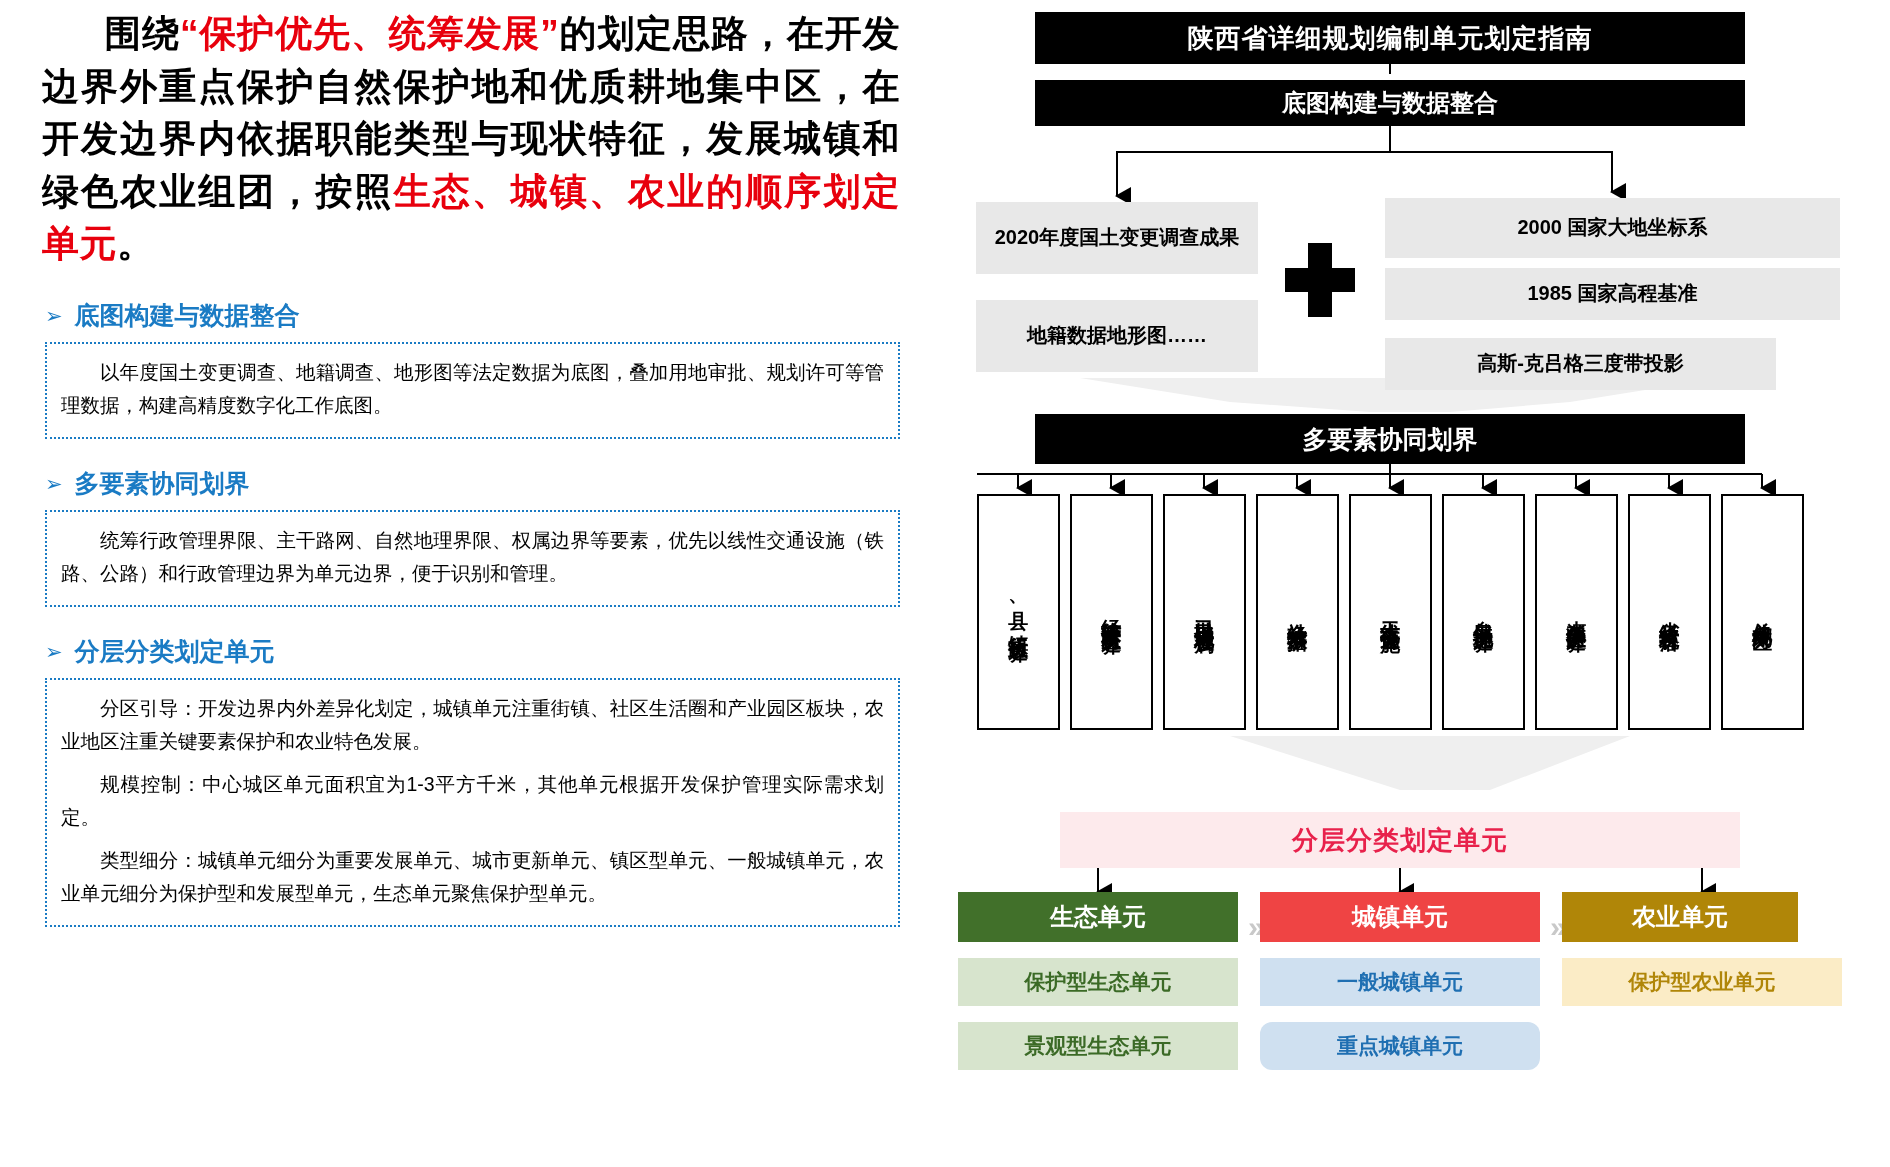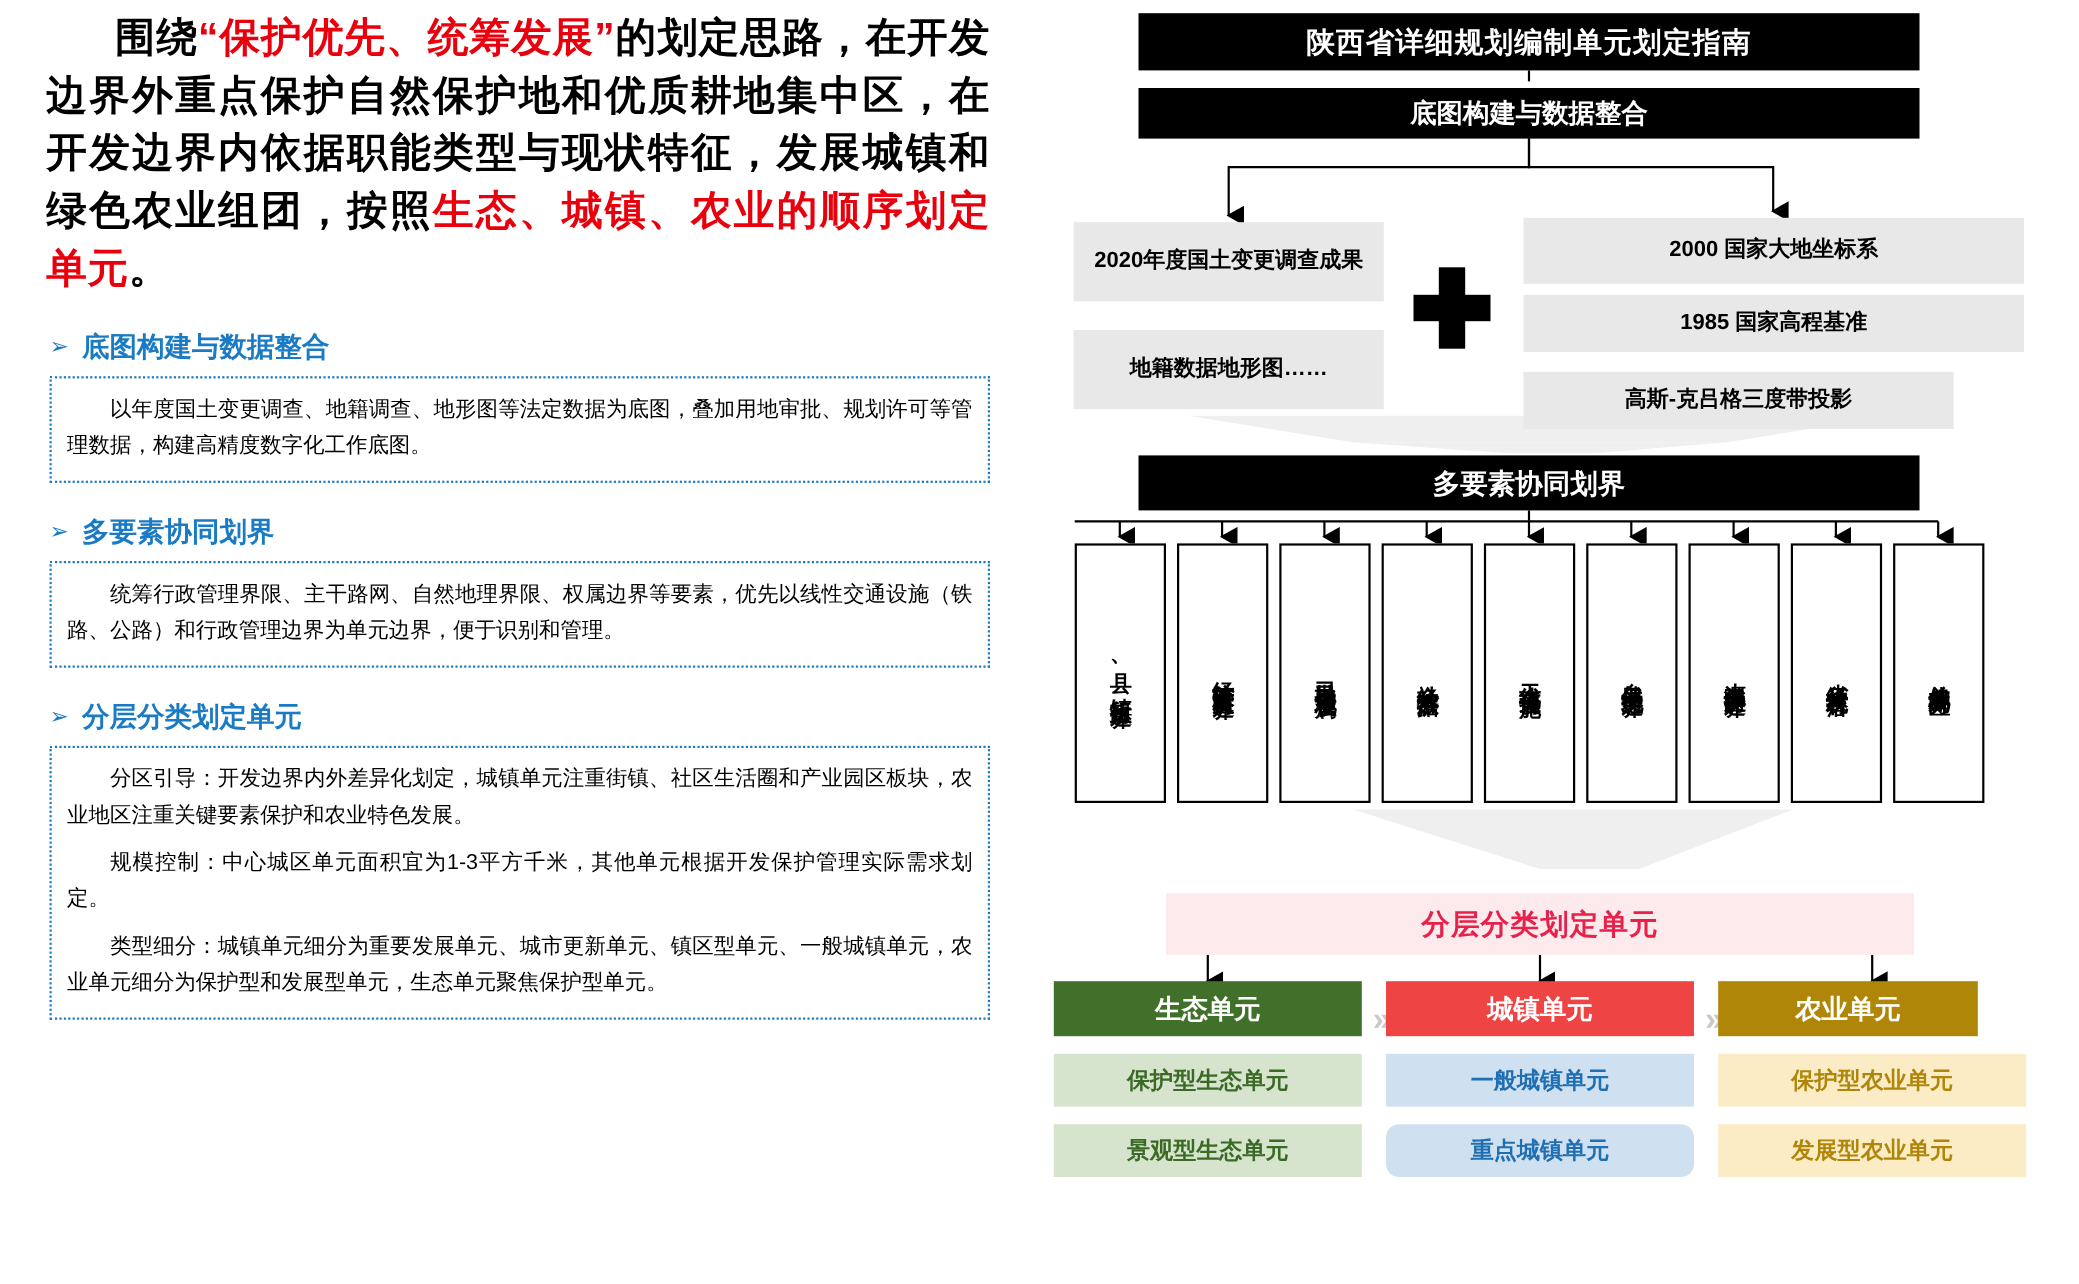--- a/index.html
+++ b/index.html
@@ -370,15 +370,14 @@
   <span class="chev" style="left:318px;">»</span>
 
   <div class="cat-head" style="left:330px; top:892px; width:280px; background:#ef4444;">城镇单元</div>
   <div class="cat-item" style="left:330px; top:958px; width:280px; background:#cfe0f0; color:#1f6fb2;">一般城镇单元</div>
   <div class="cat-item" style="left:330px; top:1022px; width:280px; background:#cfe0f0; color:#1f6fb2;border-radius:12px;">重点城镇单元</div>
 
   <span class="chev" style="left:620px;">»</span>
 
   <div class="cat-head" style="left:632px; top:892px; width:236px; background:#b08608;">农业单元</div>
   <div class="cat-item" style="left:632px; top:958px; width:280px; background:#fbecc6; color:#b08608;">保护型农业单元</div>
-  <div class="cat-item" style="left:632px; top:1022px; width:280px; background:#fbecc6; color:#b08608;">发展型农业单元</div>
 
 </div>
 
 </body></html>

